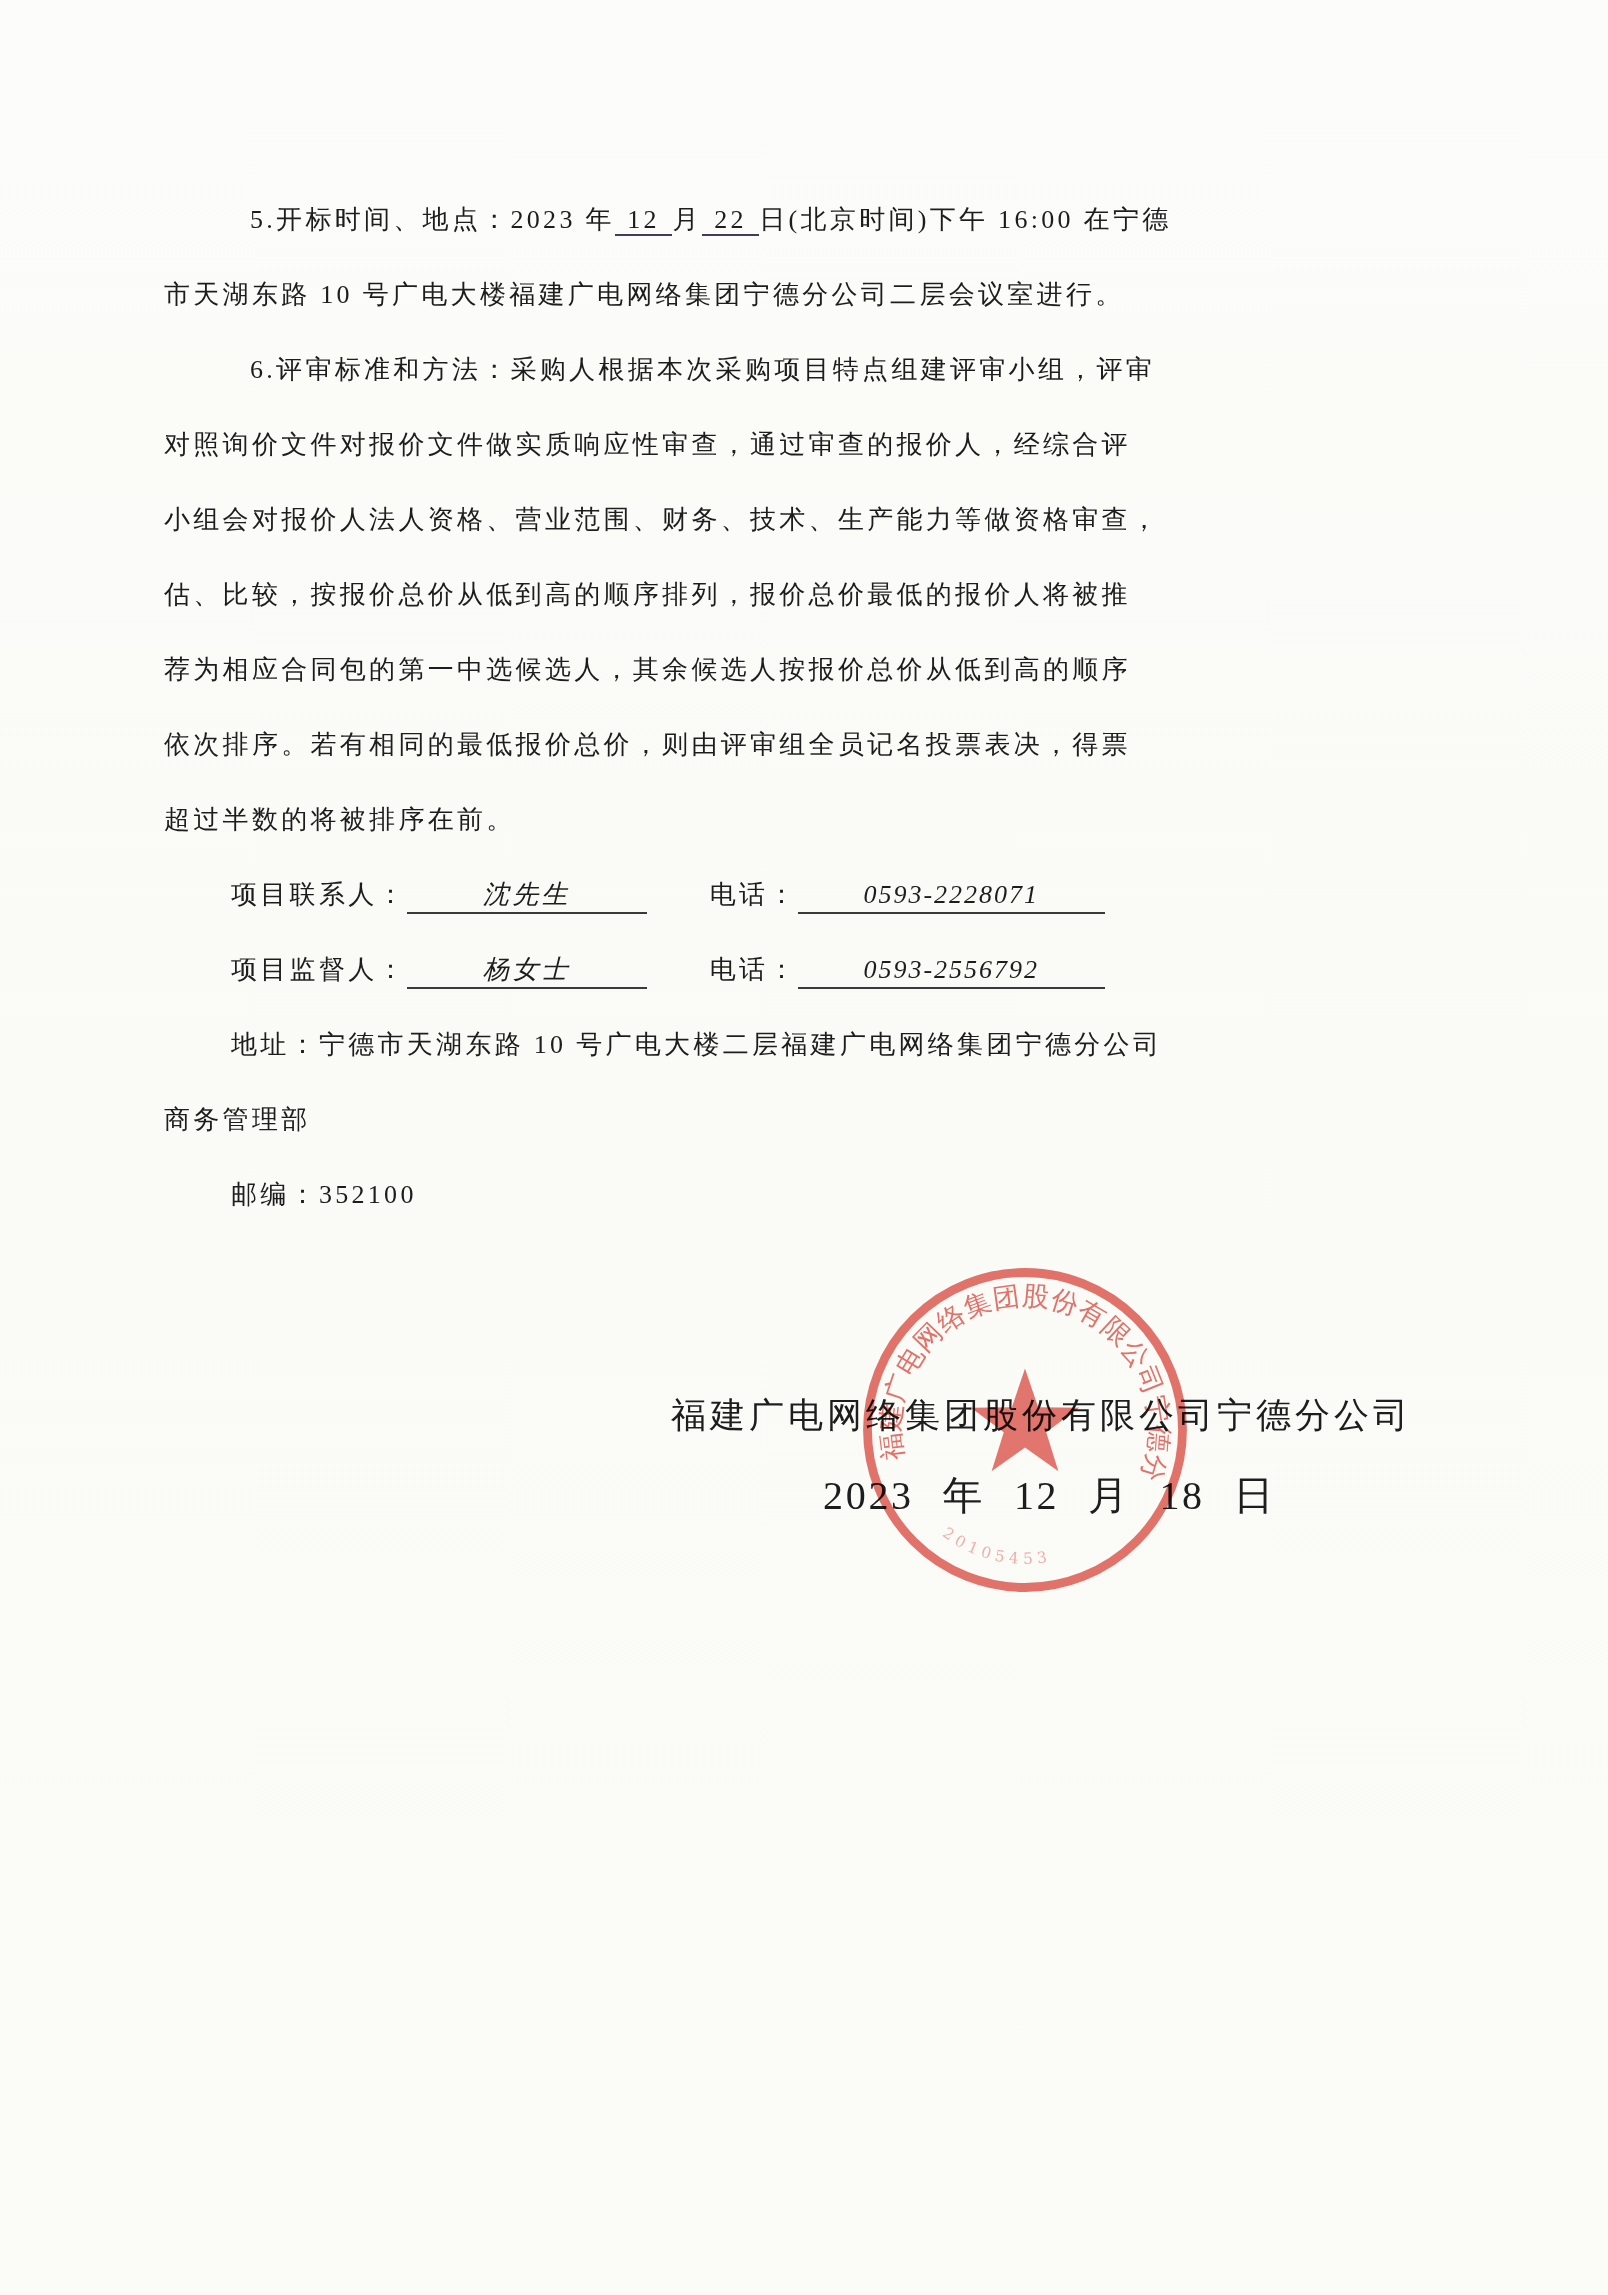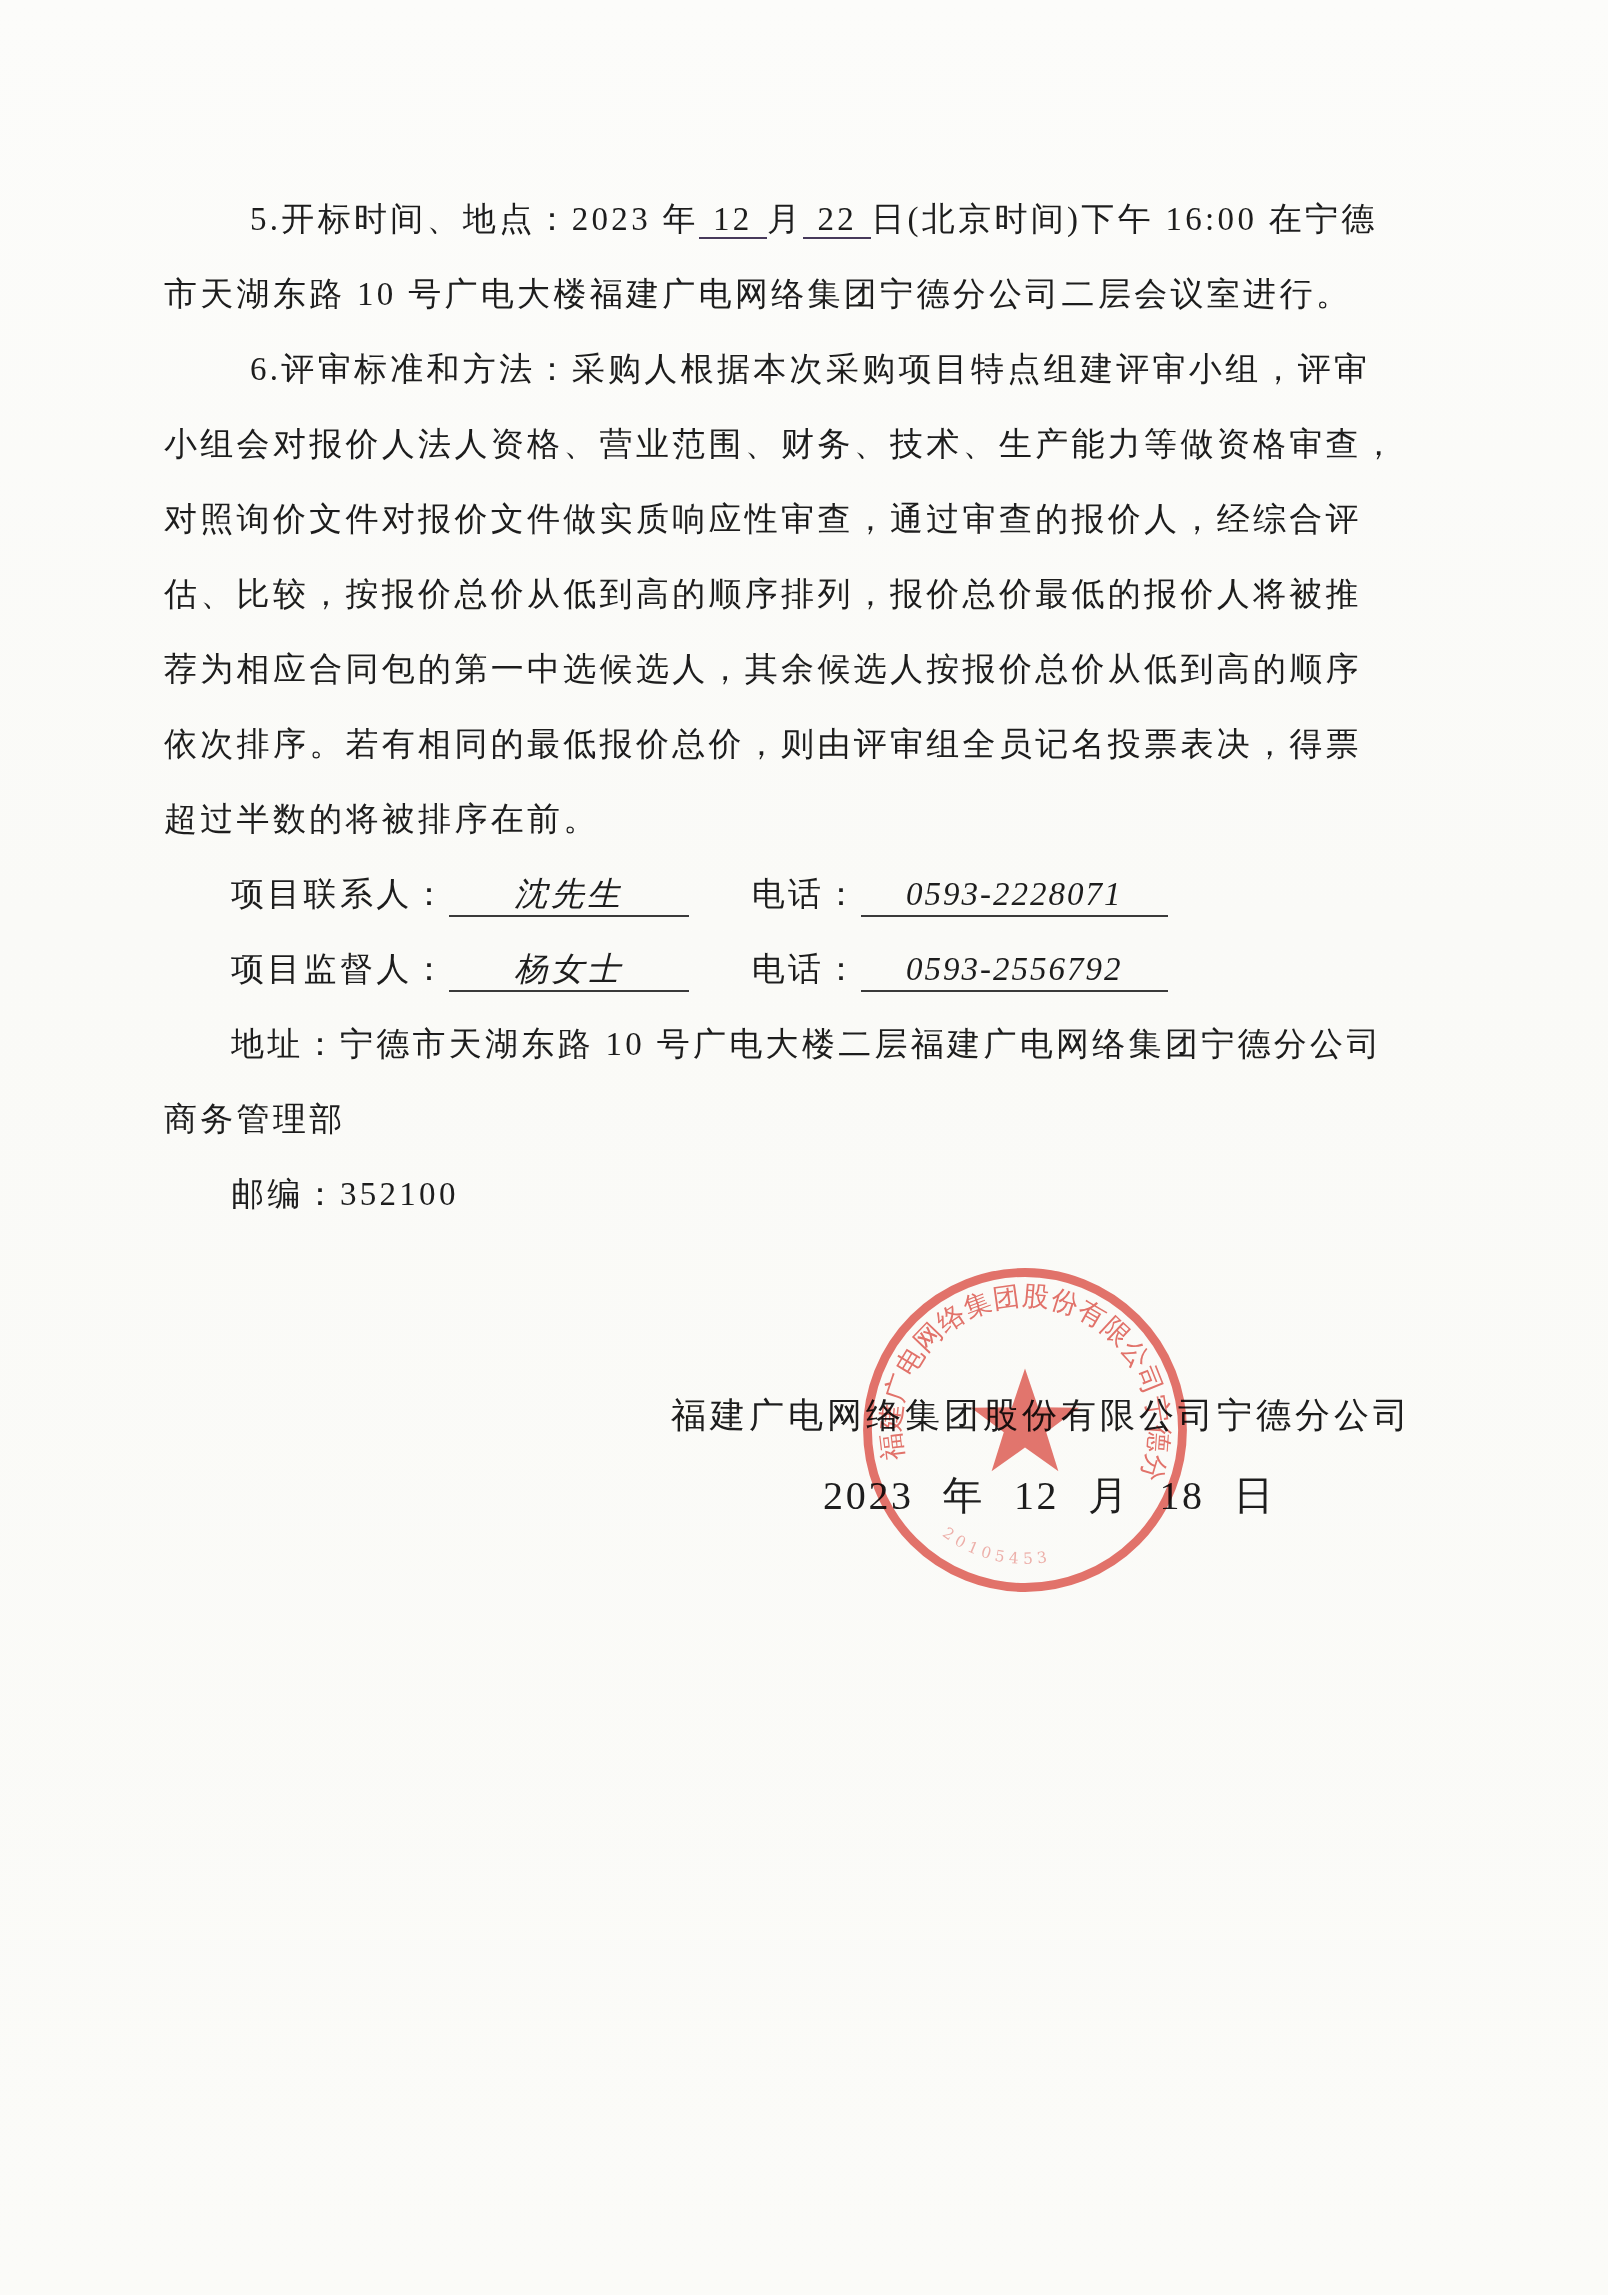--- a/index.html
+++ b/index.html
@@ -10,21 +10,21 @@
     color:#1d1d1d;
   }
   
   body::before{
     content:"";position:absolute;inset:0;
     background:linear-gradient(180deg,#fcfcfa 0%,#fafaf7 40%,#fbfbf8 100%);
     pointer-events:none;
   }
   .doc{
     position:absolute;left:164px;top:182px;width:1292px;
-    font-size:33px;letter-spacing:3.3px;
+    font-size:26px;letter-spacing:3.3px;
   }
   .ln{height:75px;line-height:75px;white-space:nowrap;}
   .ind{text-indent:86px;}
   .u{border-bottom:2px solid #46395a;padding:0 2.7px;}
   .contact{margin-left:67px;}
   .blank{
     display:inline-block;text-align:center;vertical-align:baseline;
     border-bottom:2px solid #3a3a3a;line-height:1.25;font-style:italic;
   }
   .blank.name{min-width:240px;}
@@ -44,22 +44,22 @@
     mix-blend-mode:multiply;opacity:.88;
   }
 </style>
 </head>
 <body>
 
 <div class="doc">
   <div class="ln ind"><span>5.开标时间、地点：2023 年</span><span class="u"> 12 </span><span>月</span><span class="u"> 22 </span><span>日(北京时间)下午 16:00 在宁德</span></div>
   <div class="ln">市天湖东路 10 号广电大楼福建广电网络集团宁德分公司二层会议室进行。</div>
   <div class="ln ind">6.评审标准和方法：采购人根据本次采购项目特点组建评审小组，评审</div>
+  <div class="ln">对照询价文件对报价文件做实质响应性审查，通过审查的报价人，经综合评</div>
   <div class="ln">小组会对报价人法人资格、营业范围、财务、技术、生产能力等做资格审查，</div>
-  <div class="ln">对照询价文件对报价文件做实质响应性审查，通过审查的报价人，经综合评</div>
   <div class="ln">估、比较，按报价总价从低到高的顺序排列，报价总价最低的报价人将被推</div>
   <div class="ln">荐为相应合同包的第一中选候选人，其余候选人按报价总价从低到高的顺序</div>
   <div class="ln">依次排序。若有相同的最低报价总价，则由评审组全员记名投票表决，得票</div>
   <div class="ln">超过半数的将被排序在前。</div>
 
   <div class="ln contact"><span>项目联系人：</span><span class="blank name">沈先生</span><span class="gap"></span><span>电话：</span><span class="blank phone">0593-2228071</span></div>
   <div class="ln contact"><span>项目监督人：</span><span class="blank name">杨女士</span><span class="gap"></span><span>电话：</span><span class="blank phone">0593-2556792</span></div>
 
   <div class="ln addr-ind">地址：宁德市天湖东路 10 号广电大楼二层福建广电网络集团宁德分公司</div>
   <div class="ln">商务管理部</div>

